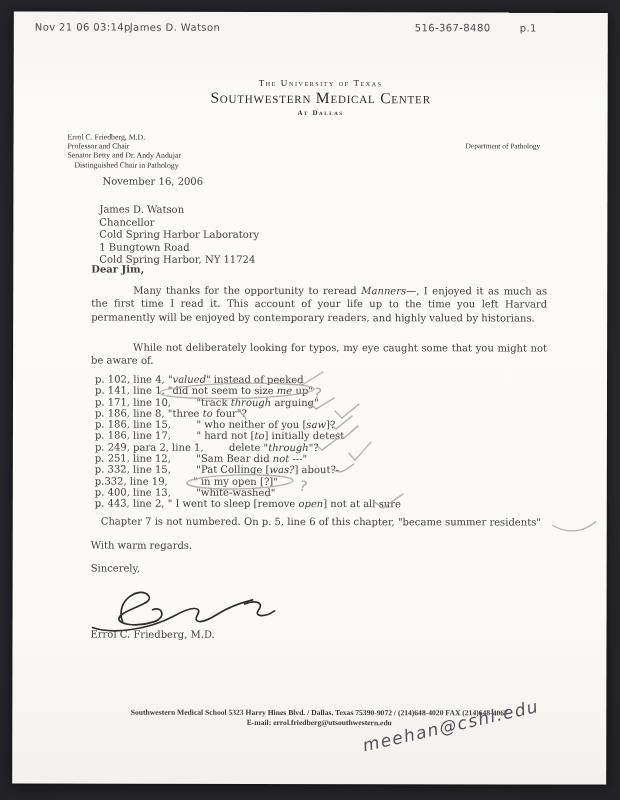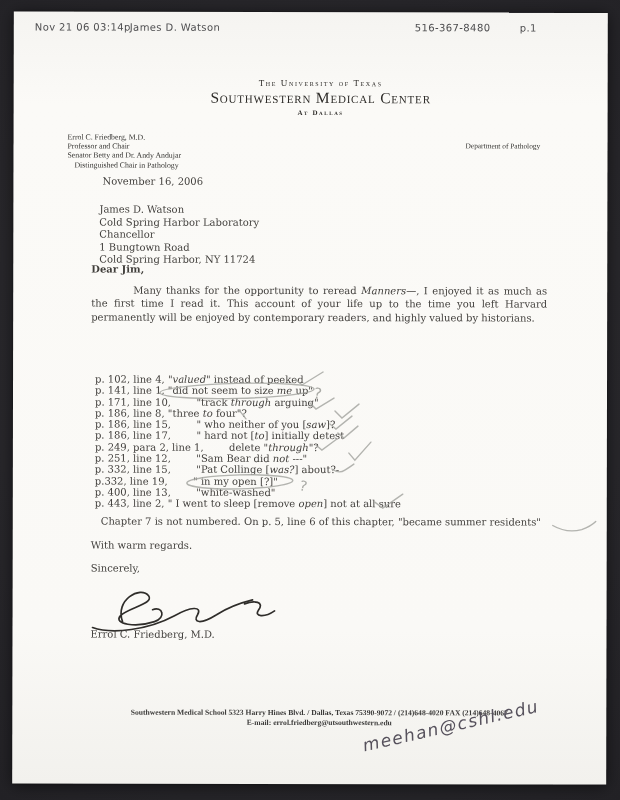--- a/index.html
+++ b/index.html
@@ -69,29 +69,30 @@
     <div>Professor and Chair</div>
     <div>Senator Betty and Dr. Andy Andujar</div>
     <div class="indent">Distinguished Chair in Pathology</div>
   </div>
   <div class="abs dept">Department of Pathology</div>
 
   <div class="abs typed date">November 16, 2006</div>
 
   <div class="abs typed recipient">
     <div>James D. Watson</div>
+    <div>Chancellor</div>
     <div>Cold Spring Harbor Laboratory</div>
-    <div>Chancellor</div>
     <div>1 Bungtown Road</div>
     <div>Cold Spring Harbor, NY 11724</div>
   </div>
 
   <div class="abs typed salutation">Dear Jim,</div>
 
   <div class="abs typed para"><span>Many thanks for the opportunity to reread </span><span class="it">Manners</span><span>—, I enjoyed it as much as the first time I read it. This account of your life up to the time you left Harvard permanently will be enjoyed by contemporary readers, and highly valued by historians.</span></div>
+  <div class="abs typed para para2">While not deliberately looking for typos, my eye caught some that you might not be aware of.</div>
 
   <div class="abs typed typo-list">
     <div><span>p. 102, line 4, "</span><span class="it">valued</span><span>" instead of peeked</span></div>
     <div><span>p. 141, line 1, "did not seem to size </span><span class="it">me</span><span> up"</span></div>
     <div><span>p. 171, line 10,        "track </span><span class="it">through</span><span> arguing"</span></div>
     <div><span>p. 186, line 8, "three </span><span class="it">to</span><span> four"?</span></div>
     <div><span>p. 186, line 15,        " who neither of you [</span><span class="it">saw</span><span>]?</span></div>
     <div><span>p. 186, line 17,        " hard not [</span><span class="it">to</span><span>] initially detest</span></div>
     <div><span>p. 249, para 2, line 1,        delete "</span><span class="it">through</span><span>"?</span></div>
     <div><span>p. 251, line 12,        "Sam Bear did </span><span class="it">not</span><span> ---"</span></div>

